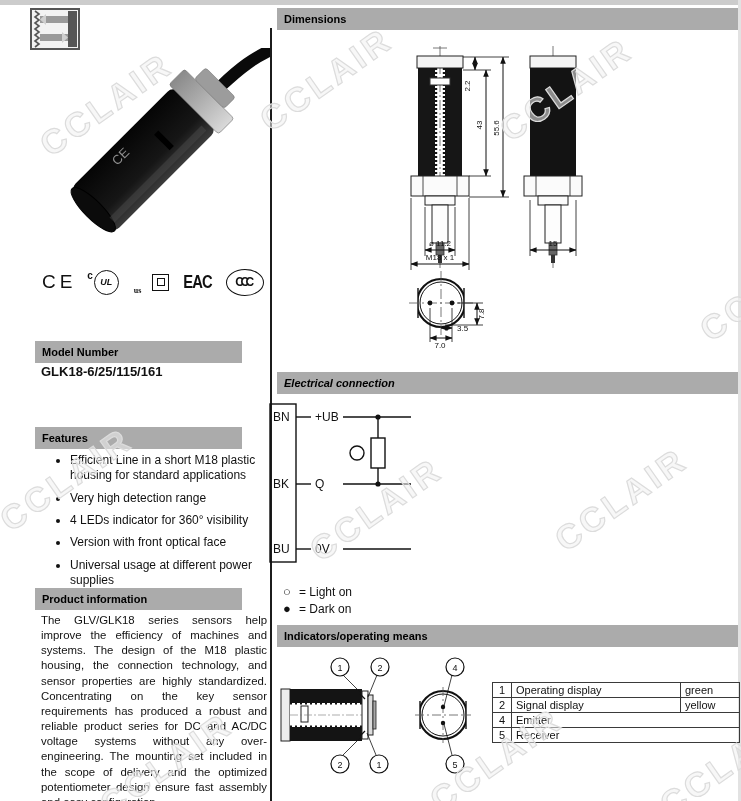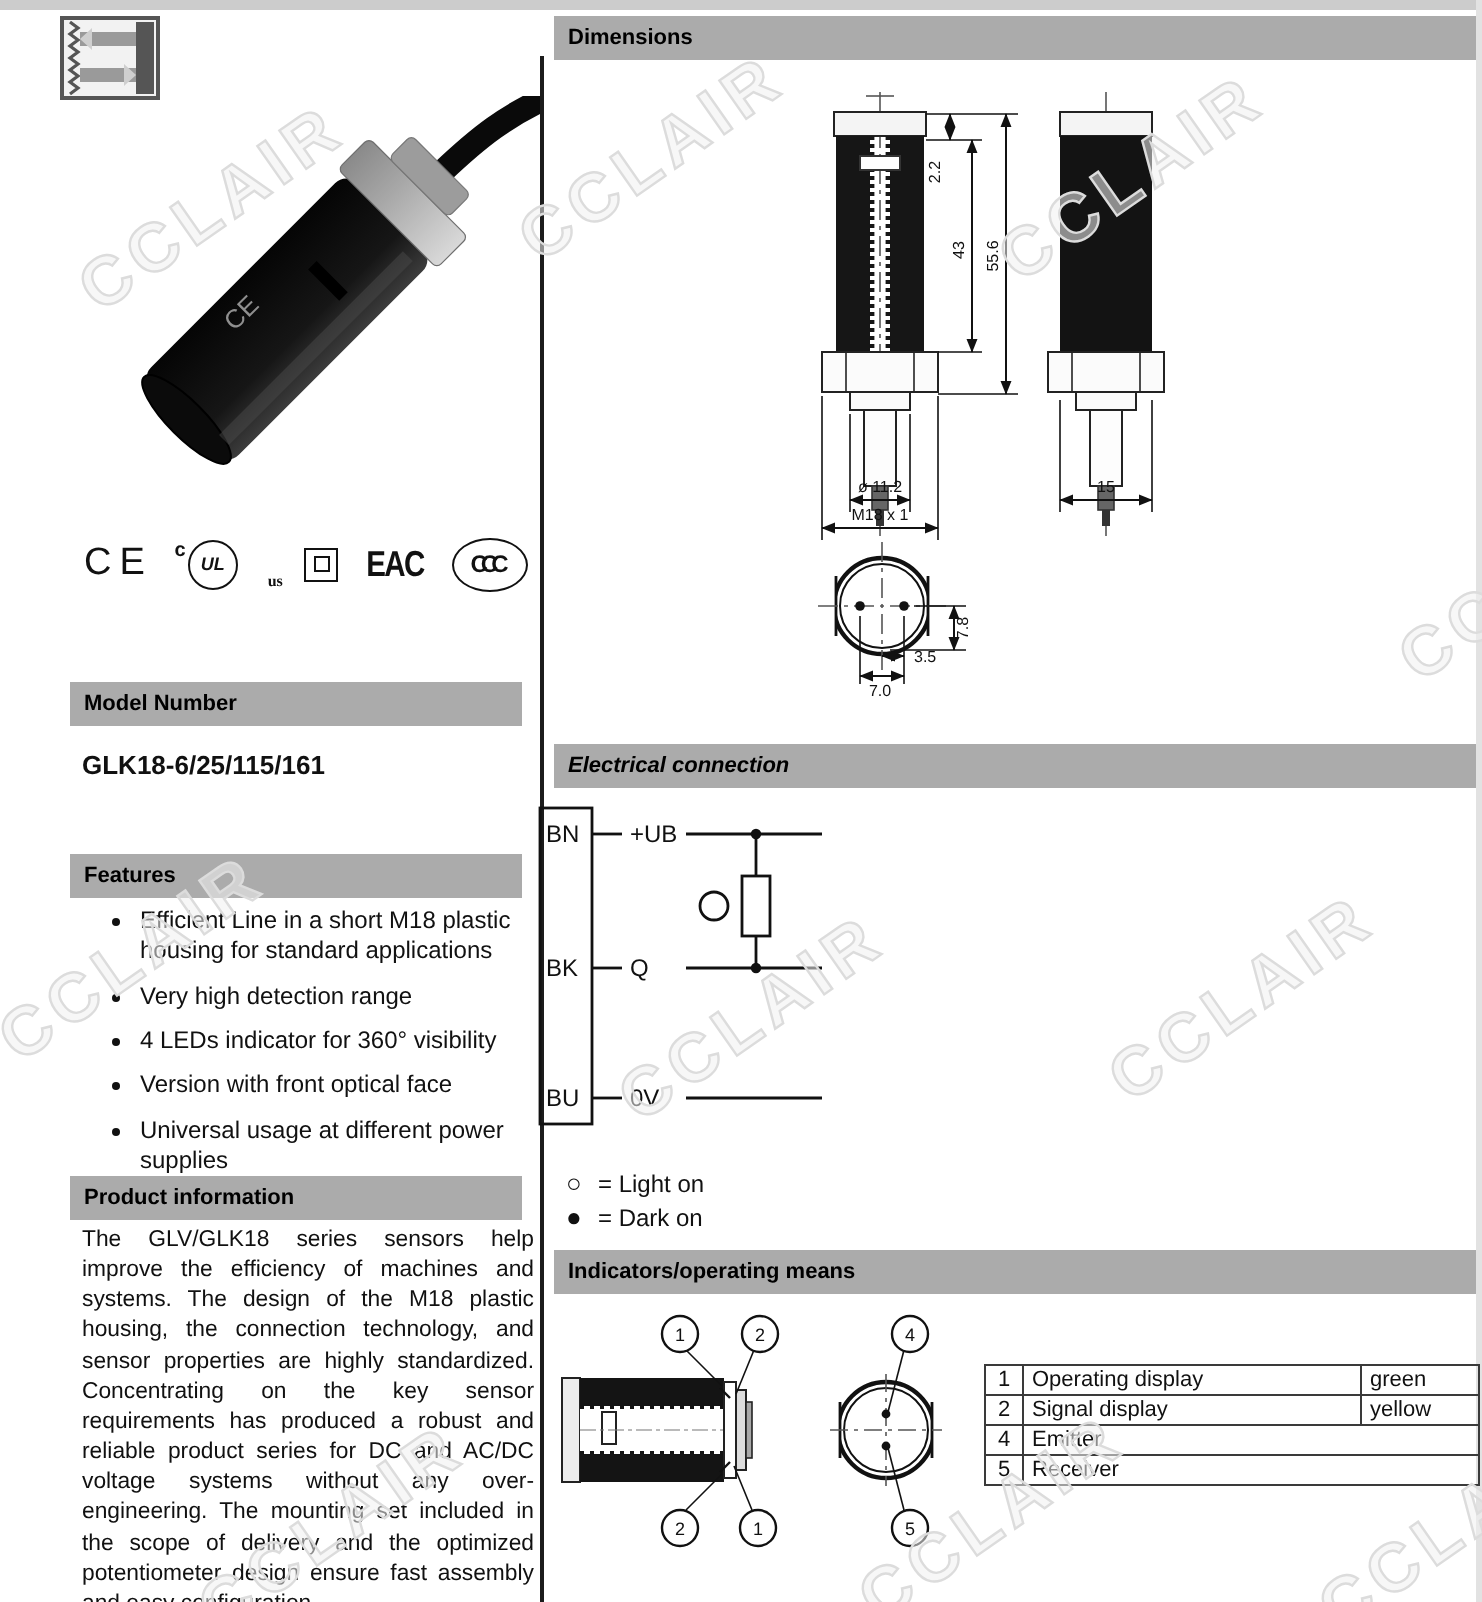--- a/index.html
+++ b/index.html
@@ -10,21 +10,21 @@
   .top-strip{position:absolute;left:0;top:0;width:741px;height:5px;background:#cccccc;}
   .right-strip{position:absolute;right:0;top:0;width:3px;height:801px;background:#e2e2e2;}
   .divider{position:absolute;left:270px;top:28px;width:2px;height:773px;background:#1c1c1c;}
 
   .wm{position:absolute;font-weight:bold;font-size:34px;letter-spacing:4px;
       color:rgba(240,240,240,0.55);-webkit-text-stroke:1.2px #dcdcdc;
       transform:rotate(-35deg);pointer-events:none;white-space:nowrap;z-index:5;}
 
   .hdr{position:absolute;background:#ababab;height:22px;line-height:22px;
        font-weight:bold;font-size:11px;padding-left:7px;box-sizing:border-box;color:#000;}
-  .hdr-left{left:35px;width:226px;}
+  .hdr-left{left:35px;width:207px;}
   .hdr-right{left:277px;width:461px;}
 
   .abs{position:absolute;}
   .model-num{font-weight:bold;font-size:13px;}
   .model-type{font-size:12px;margin-top:6px;}
   .model-cable{font-size:11px;margin-top:5px;}
 
   ul.features{margin:0;padding-left:17px;font-size:12px;line-height:1.28;}
   ul.features li{margin-bottom:7px;margin-left:12px;}
 
@@ -126,21 +126,21 @@
   <span class="sq-outer">
       <span class="sq-inner"></span>
     </span>
   <span class="eac-mark">EAC</span>
   <span class="ccc-ellipse">
       <span class="ccc-text">CCC</span>
     </span>
 </div>
 
 <div class="hdr hdr-left" style="top:341px;">Model Number</div>
-<div class="abs" style="left:41px;top:364px;width:226px;margin-top:11px;">
+<div class="abs" style="left:41px;top:364px;width:226px;">
   <div class="model-num">GLK18-6/25/115/161</div>
 </div>
 
 <div class="hdr hdr-left" style="top:427px;">Features</div>
 <div class="abs" style="left:41px;top:453px;width:228px;">
   <ul class="features">
     <li>Efficient Line in a short M18 plastic housing for standard applications</li>
     <li>Very high detection range</li>
     <li>4 LEDs indicator for 360° visibility</li>
     <li>Version with front optical face</li>

